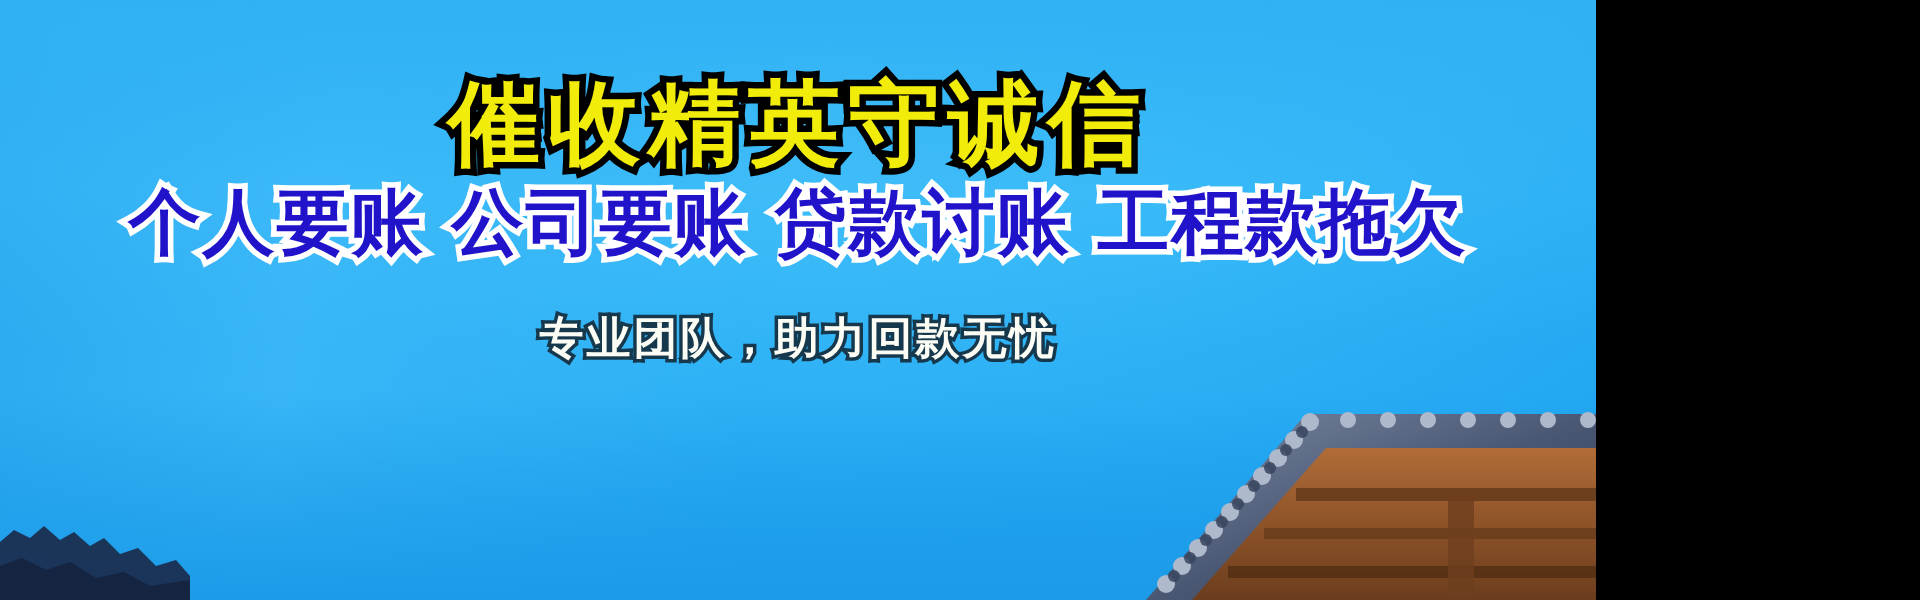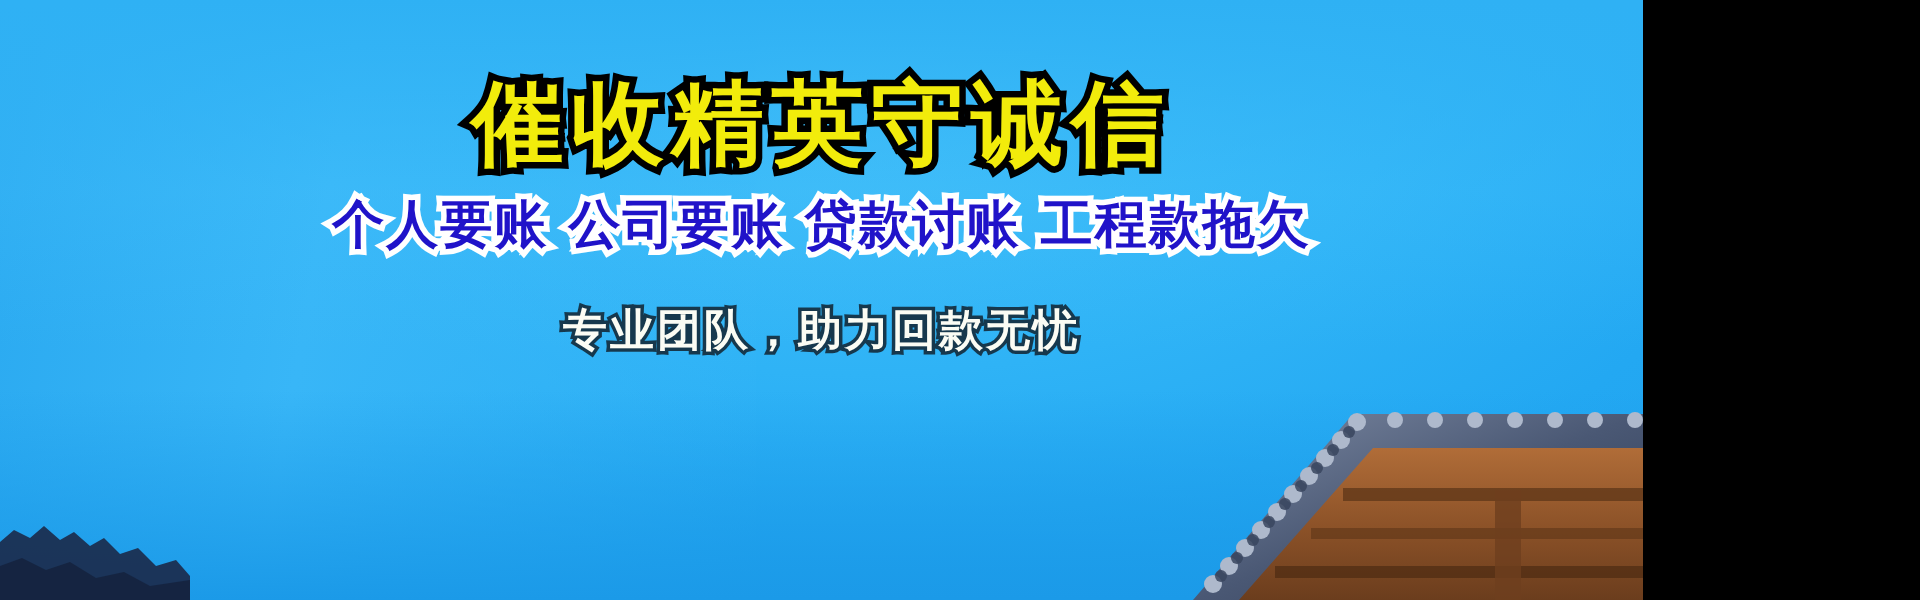--- a/index.html
+++ b/index.html
@@ -4,21 +4,20 @@
 <title>Banner</title>
 <style>
   html,body{margin:0;padding:0;background:#000;}
   #banner{
     position:relative;
     width:1596px;height:600px;
     overflow:hidden;
     font-family:"DejaVu Sans","Liberation Sans",sans-serif;
     background:
       radial-gradient(ellipse 1400px 700px at 52% 18%, #41bdf8 0%, #2fb3f6 38%, #23a8f2 66%, #1f9fea 100%);
-    padding-left: 47px;
   }
   
   #sky-left-glow{
     position:absolute;left:0;top:0;width:46%;height:100%;
     background:linear-gradient(100deg,#2aa9f0 0%,#38b6f7 42%,rgba(60,185,250,0) 100%);
     pointer-events:none;
   }
   #sky-top-glow{
     position:absolute;left:0;top:0;width:100%;height:58%;
     background:linear-gradient(180deg,#2fb1f4 0%,rgba(70,195,252,0.25) 55%,rgba(70,195,252,0) 100%);
@@ -62,22 +61,22 @@
     color:#f2ec0b;
     -webkit-text-stroke:13px #000;
     paint-order:stroke fill;
     text-shadow:
       0 0 2px #000,
       4px 5px 0 rgba(0,0,0,0.55);
   }
 
   
   #services{
-    margin-top:28px;
-    font-size:52px;
+    margin-top:16px;
+    font-size:72px;
     letter-spacing:2px;
     color:#2013c9;
     -webkit-text-stroke:11px #ffffff;
     paint-order:stroke fill;
     text-shadow:0 0 1px #fff;
   }
 
   
   #tagline{
     margin-top:58px;

